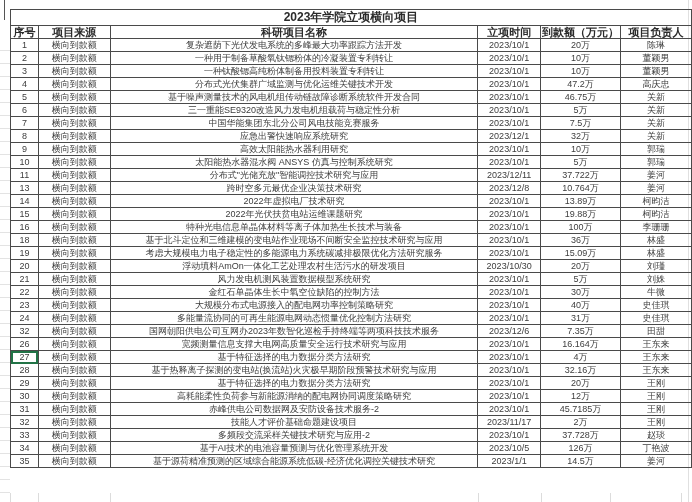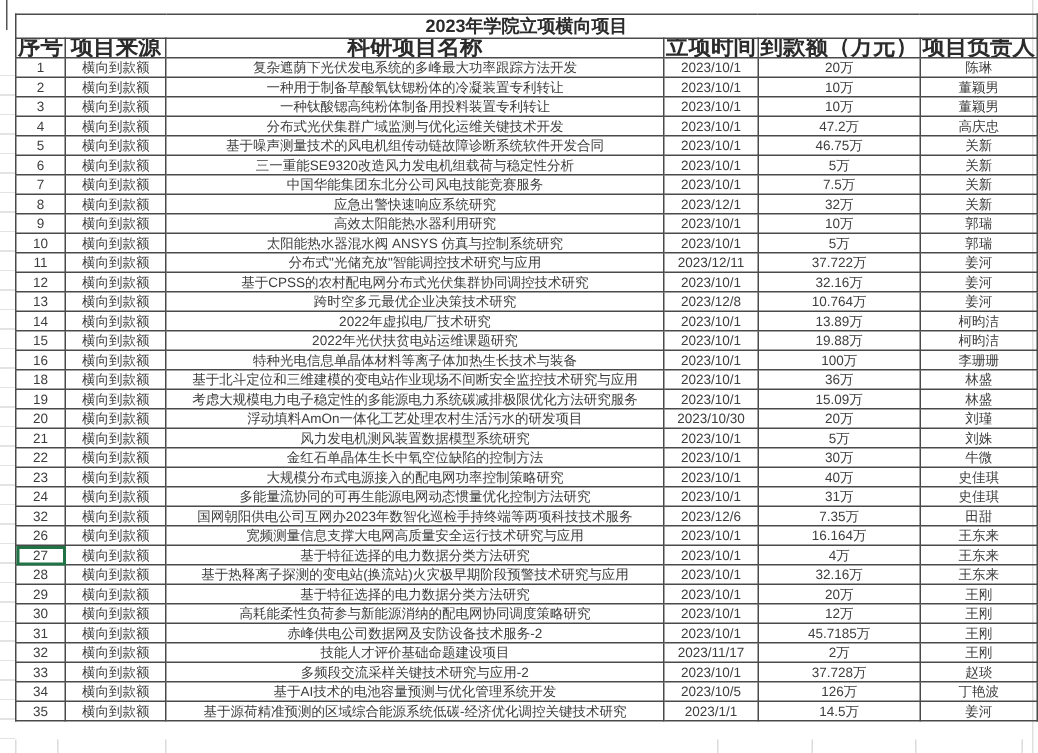--- a/index.html
+++ b/index.html
@@ -27,21 +27,21 @@
     border-collapse:collapse; table-layout:fixed;
   }
   table.sheet th, table.sheet td {
     border:1px solid #4a4a4a; padding:0 1px;
     overflow:hidden; white-space:nowrap; text-align:center; vertical-align:middle;
   }
   tr.title-row th {
     height:15px; font-size:12px; font-weight:bold; line-height:15px; color:#2b2b2b;
   }
   tr.header-row th {
-    height:12px; font-size:15px; font-weight:bold; line-height:12px; color:#2b2b2b;
+    height:12px; font-size:11px; font-weight:bold; line-height:12px; color:#2b2b2b;
   }
   tbody td {
     height:12px; font-size:9px; line-height:12px; font-weight:normal; color:#3d3d3d;
   }
   td.active-cell {
     outline:2px solid #217346; outline-offset:-2px;margin-left:36px;
   }
 </style>
 </head>
 <body>
@@ -166,28 +166,20 @@
         </tr>
         <tr>
           <td>11</td>
           <td>横向到款额</td>
           <td>分布式"光储充放"智能调控技术研究与应用</td>
           <td>2023/12/11</td>
           <td>37.722万</td>
           <td>姜河</td>
         </tr>
         <tr>
-          <td>12</td>
-          <td>横向到款额</td>
-          <td>基于CPSS的农村配电网分布式光伏集群协同调控技术研究</td>
-          <td>2023/10/1</td>
-          <td>32.16万</td>
-          <td>姜河</td>
-        </tr>
-        <tr>
           <td>13</td>
           <td>横向到款额</td>
           <td>跨时空多元最优企业决策技术研究</td>
           <td>2023/12/8</td>
           <td>10.764万</td>
           <td>姜河</td>
         </tr>
         <tr>
           <td>14</td>
           <td>横向到款额</td>

